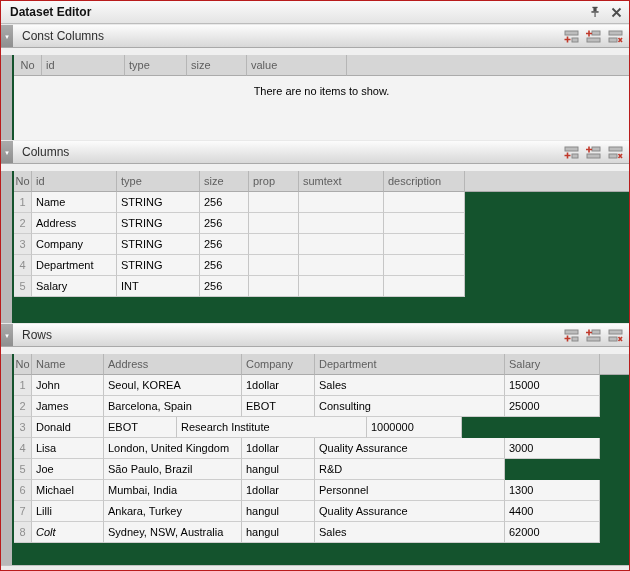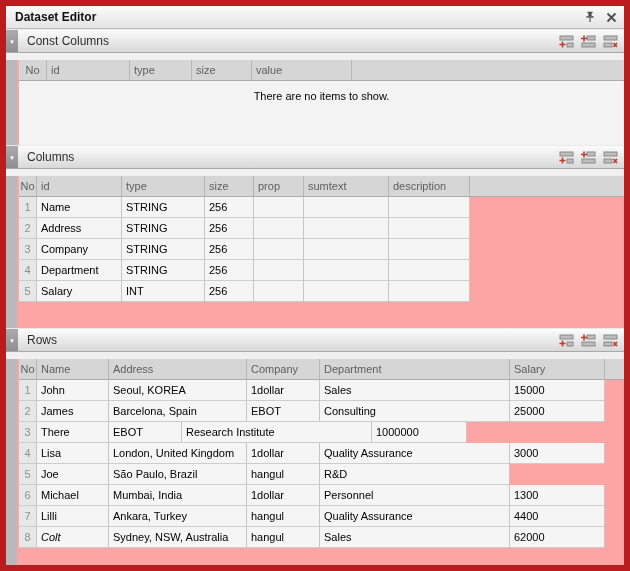--- a/index.html
+++ b/index.html
@@ -1,18 +1,18 @@
 <!DOCTYPE html>
 <html><head>
 <meta charset="utf-8">
 <style>
   html,body{margin:0;padding:0;background:#cfcfcf;font-family:"Liberation Sans","DejaVu Sans",sans-serif;}
   .window{
     width:630px;height:571px;box-sizing:border-box;
-    border:6px solid #b91c1c;background:#f0f0f0;
+    border:1px solid #b91c1c;background:#f0f0f0;
     display:flex;flex-direction:column;overflow:hidden;
     font-size:11px;color:#000;
   }
   
   .titlebar{
     height:22px;flex:0 0 22px;display:flex;align-items:center;
     background:linear-gradient(#fafafa,#e4e4e4);
     border-bottom:1px solid #bcbcbc;padding:0 6px 0 9px;
   }
   .titlebar .title{font-weight:bold;font-size:12px;color:#111;}
@@ -26,21 +26,21 @@
     border-top:1px solid #e9e9e9;border-bottom:1px solid #a9a9a9;
   }
   .collapse{
     width:12px;flex:0 0 12px;border:none;padding:0;margin:0;cursor:pointer;
     background:linear-gradient(#ababab,#8f8f8f);color:#fff;
     display:flex;align-items:center;justify-content:center;font-size:7px;line-height:1;
   }
   .sec-title{align-self:center;padding-left:9px;font-size:12px;color:#2e2e2e;}
   .sec-toolbar{margin-left:auto;display:flex;align-items:center;gap:5px;padding-right:5px;}
   .icon-btn{background:none;border:none;padding:1px;margin:0;cursor:pointer;display:flex;align-items:center;}
-  .sec-body{display:flex;align-items:stretch;background:#fca5a5;overflow:hidden;}
+  .sec-body{display:flex;align-items:stretch;background:#14532d;overflow:hidden;}
   .strip{flex:0 0 11px;width:11px;background:#b9b9b9;margin-right:2px;}
   
   .tbl{flex:1 1 auto;display:flex;flex-direction:column;min-width:0;}
   .trow{display:flex;flex:0 0 21px;height:21px;}
   .th{
     box-sizing:border-box;display:flex;align-items:center;
     background:#d6d6d6;color:#5e5e5e;
     border-right:1px solid #b6b6b6;border-bottom:1px solid #ababab;
     padding:0 0 0 4px;overflow:hidden;white-space:nowrap;
   }
@@ -283,21 +283,21 @@
           <div class="trow">
             <div class="td rownum" style="flex: 0 0 18px;">2</div>
             <div class="td" style="flex: 0 0 72px;">James</div>
             <div class="td" style="flex: 0 0 138px;">Barcelona, Spain</div>
             <div class="td" style="flex: 0 0 73px;">EBOT</div>
             <div class="td" style="flex: 0 0 190px;">Consulting</div>
             <div class="td" style="flex: 0 0 95px;">25000</div>
           </div>
           <div class="trow">
             <div class="td rownum" style="flex: 0 0 18px;">3</div>
-            <div class="td" style="flex: 0 0 72px;">There</div>
+            <div class="td" style="flex: 0 0 72px;">Donald</div>
             <div class="td" style="flex: 0 0 73px;">EBOT</div>
             <div class="td" style="flex: 0 0 190px;">Research Institute</div>
             <div class="td" style="flex: 0 0 95px;">1000000</div>
           </div>
           <div class="trow">
             <div class="td rownum" style="flex: 0 0 18px;">4</div>
             <div class="td" style="flex: 0 0 72px;">Lisa</div>
             <div class="td" style="flex: 0 0 138px;">London, United Kingdom</div>
             <div class="td" style="flex: 0 0 73px;">1dollar</div>
             <div class="td" style="flex: 0 0 190px;">Quality Assurance</div>

